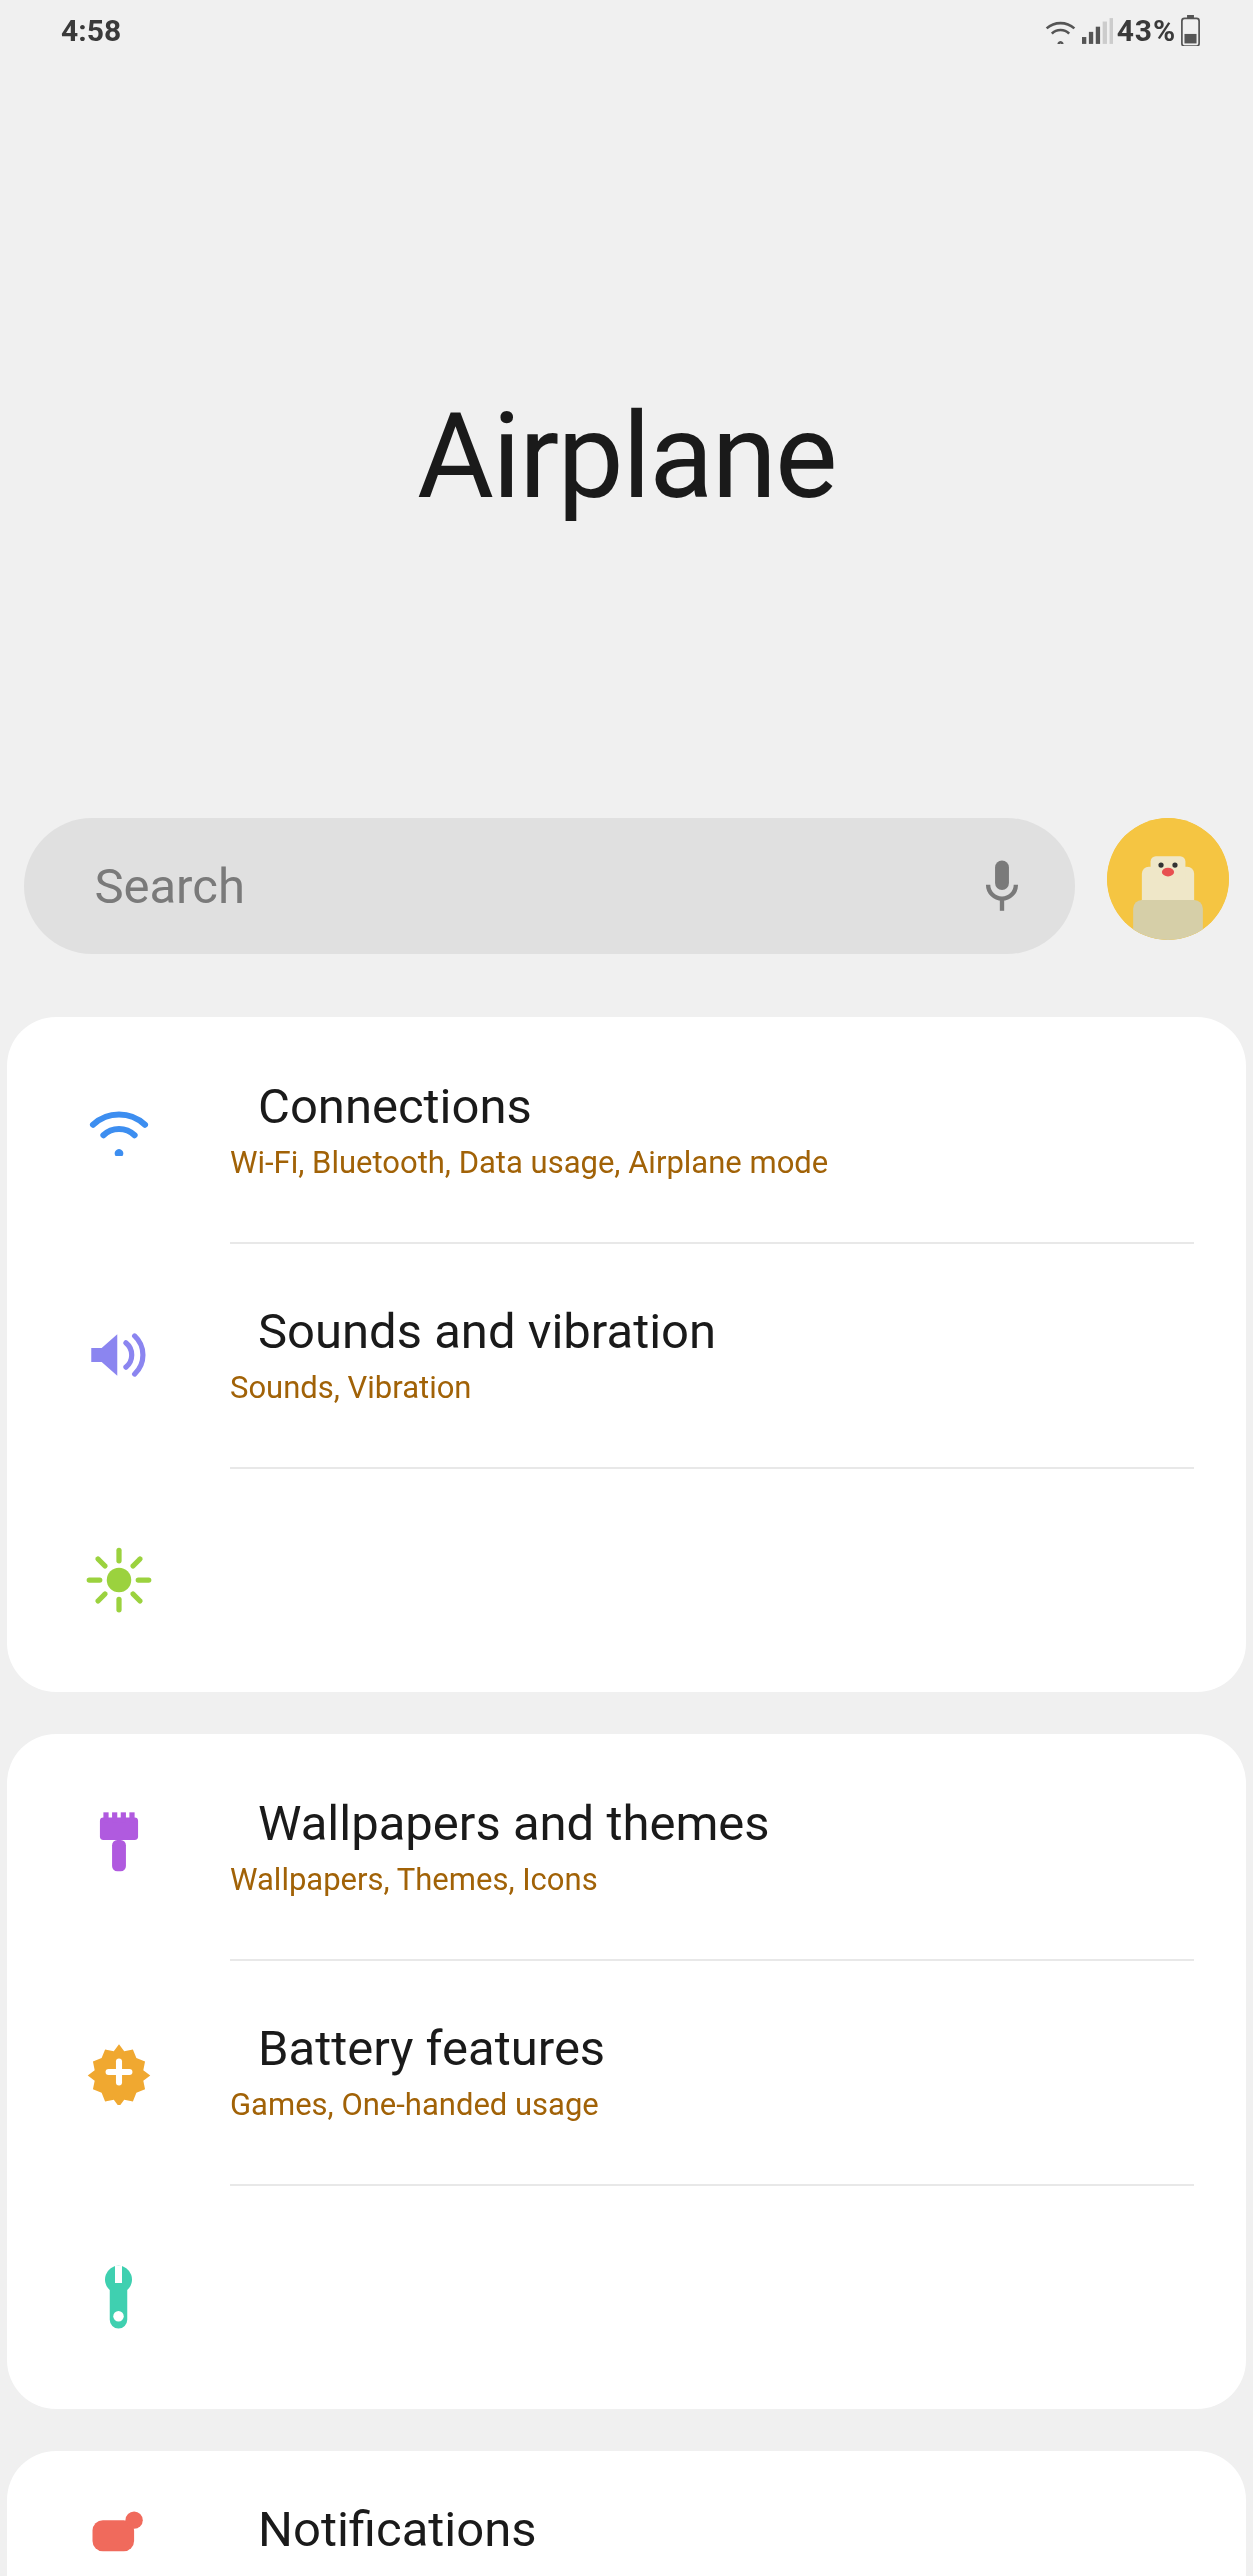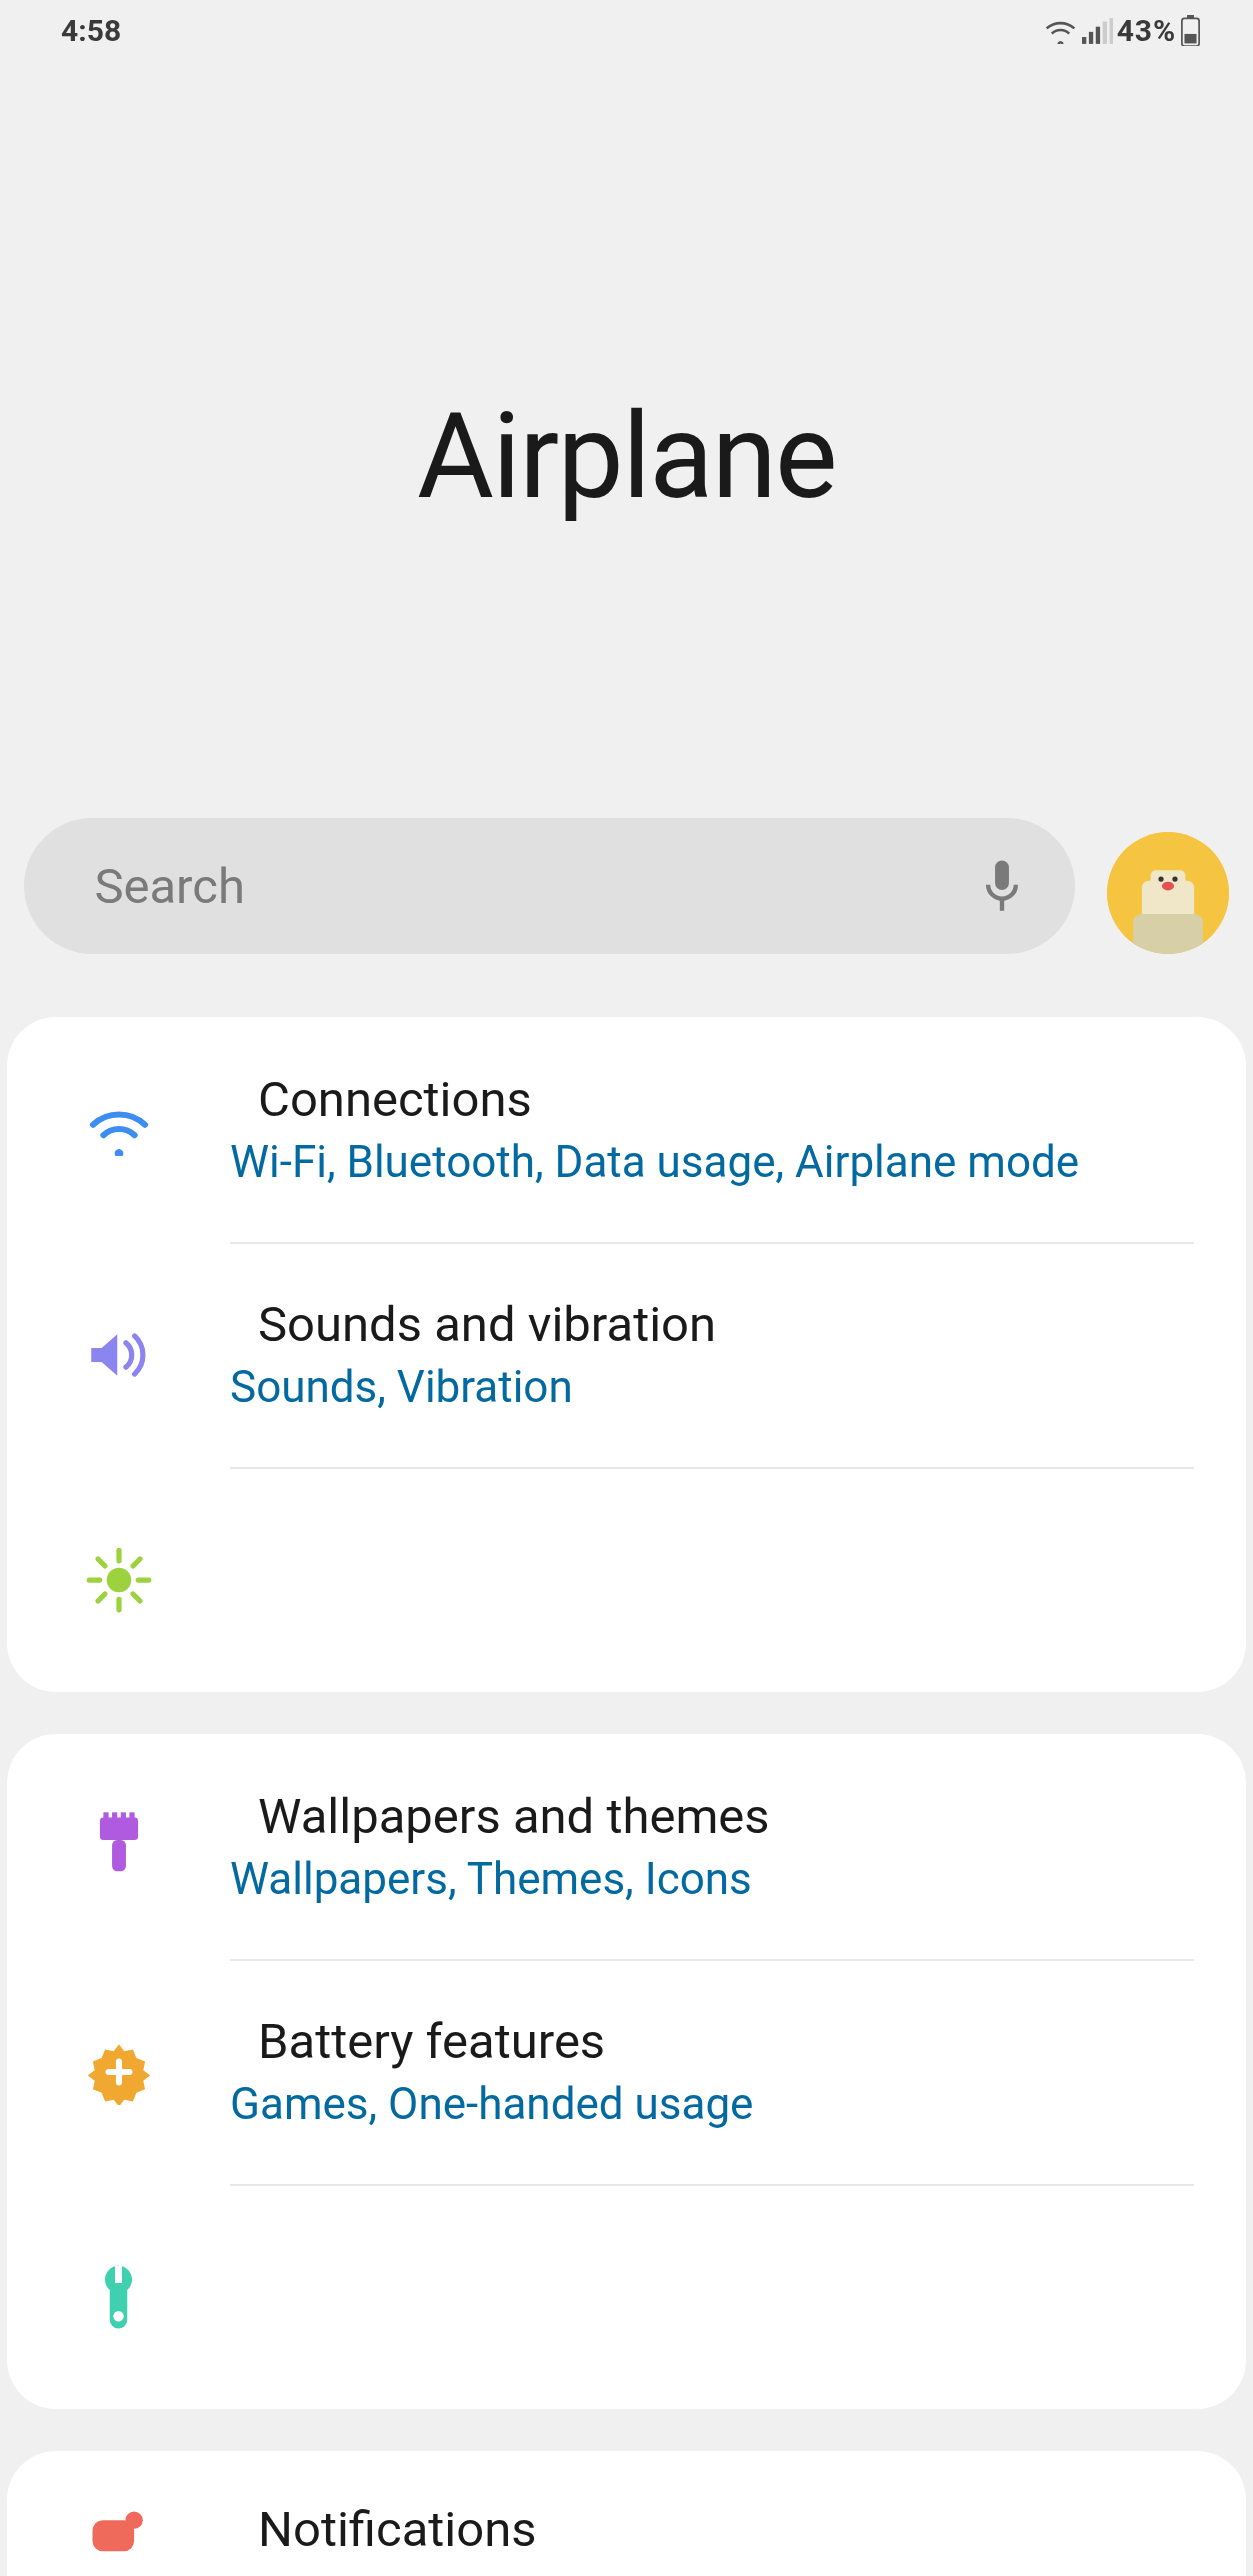--- a/index.html
+++ b/index.html
@@ -40,21 +40,21 @@
   .hero-title {
     font-size: 118px;
     font-weight: 400;
     color: #1a1a1a;
     letter-spacing: -1.7px;
   }
 
   
   .search-row {
     display: flex;
-    align-items: flex-end;
+    align-items: flex-start;
     gap: 32px;
     padding: 0 24.4px;
     margin-bottom: 63px;
   }
   .search-field {
     flex: 1;
     background: #e0e0e0;
     border-radius: 70px;
     height: 136px;
     display: flex;
@@ -109,22 +109,22 @@
   }
   .row-text { flex: 1; }
   .row-title {
     font-size: 49px;
     color: #1a1a1a;
     font-weight: 400;
     margin-bottom: 8.7px;
     margin-left: 28px;
   }
   .row-sub {
-    font-size: 44px;
-    color: #0369a1;
+    font-size: 31px;
+    color: #a16207;
   }
 
   
   .group.cut { margin-bottom: 0; border-bottom-left-radius: 0; border-bottom-right-radius: 0; }
 
 </style>
 </head>
 <body>
 
 <div class="status-bar">

